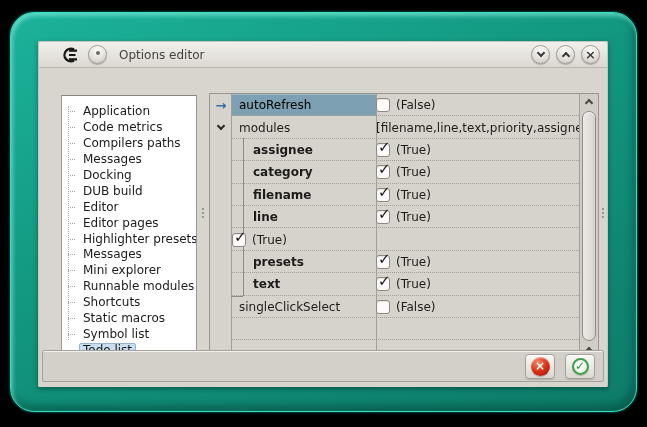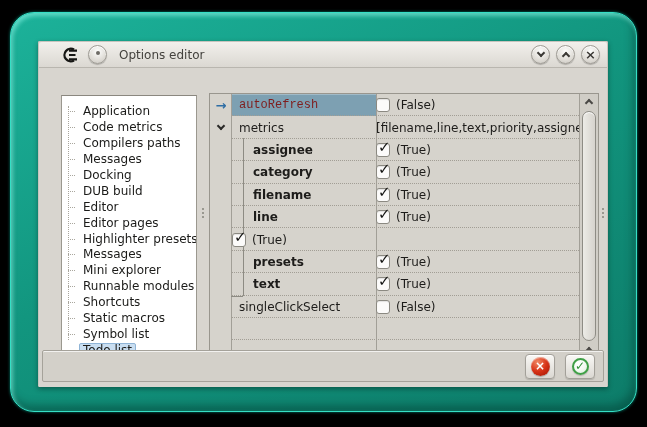--- a/index.html
+++ b/index.html
@@ -58,21 +58,21 @@
   .tree-guide-v{position:absolute;left:33px;top:44px;height:158px;border-left:1px solid #8d8b83;}
   .tree-guide-h{position:absolute;left:21px;top:202px;width:12px;border-top:1px solid #8d8b83;}
   .rows{position:absolute;left:0;top:0;right:19px;}
   .row{height:22.4px;position:relative;display:flex;align-items:stretch;}
   .row::after{content:"";position:absolute;left:22px;right:0;bottom:0;border-bottom:1px dotted #a29e95;}
   .cell-gutter{width:22px;flex:none;display:flex;align-items:center;justify-content:center;}
   .sel-arrow{color:#2e6da4;font-weight:bold;font-size:13px;line-height:1;}
   .gchev{display:inline-block;width:6px;height:6px;border-left:2px solid #2b2a28;border-bottom:2px solid #2b2a28;transform:rotate(-45deg);margin-top:-3px;}
   .cell-name{width:144px;flex:none;display:flex;align-items:center;padding-left:7px;white-space:nowrap;overflow:hidden;}
   .cell-name.indent1{padding-left:21px;font-weight:bold;}
-  .cell-name.selected{background:#7da0b2;color:#7f1d1d;box-shadow:inset 0 1px 0 rgba(255,255,255,.28);font-family:Liberation Mono, monospace;}
+  .cell-name.selected{background:#7da0b2;color:#000000;box-shadow:inset 0 1px 0 rgba(255,255,255,.28);}
   .cell-value{flex:1;display:flex;align-items:center;gap:6px;white-space:nowrap;overflow:hidden;}
   .cbox{width:14px;height:14px;flex:none;background:#fcfbfa;border:1px solid #8b8981;border-radius:3px;
     box-shadow:inset 0 1px 1px rgba(0,0,0,.1);position:relative;}
   .cbox .check{position:absolute;left:1px;top:-5px;font-size:15px;font-weight:bold;color:#131311;line-height:1.1;}
 
   
   .vscroll{position:absolute;right:0;top:0;bottom:0;width:19px;background:#d0cdc6;border-left:1px solid #a29f97;}
   .sb-chev{position:absolute;left:6px;width:6px;height:6px;border-left:2px solid #4a4845;border-bottom:2px solid #4a4845;}
   .sb-up-top{top:6px;transform:rotate(135deg);}
   .sb-up-bot{bottom:18px;transform:rotate(135deg);}
@@ -198,21 +198,21 @@
                 <div class="cell-name indent0 selected">autoRefresh</div>
                 <div class="cell-value">
                   <span class="cbox"></span>
                   <span>(False)</span>
                 </div>
               </div>
               <div class="row">
                 <div class="cell-gutter">
                   <span class="gchev"></span>
                 </div>
-                <div class="cell-name indent0">metrics</div>
+                <div class="cell-name indent0">modules</div>
                 <div class="cell-value">
                   <span>[filename,line,text,priority,assigne</span>
                 </div>
               </div>
               <div class="row">
                 <div class="cell-gutter"></div>
                 <div class="cell-name indent1">assignee</div>
                 <div class="cell-value">
                   <span class="cbox">
                     <span class="check">✓</span>

